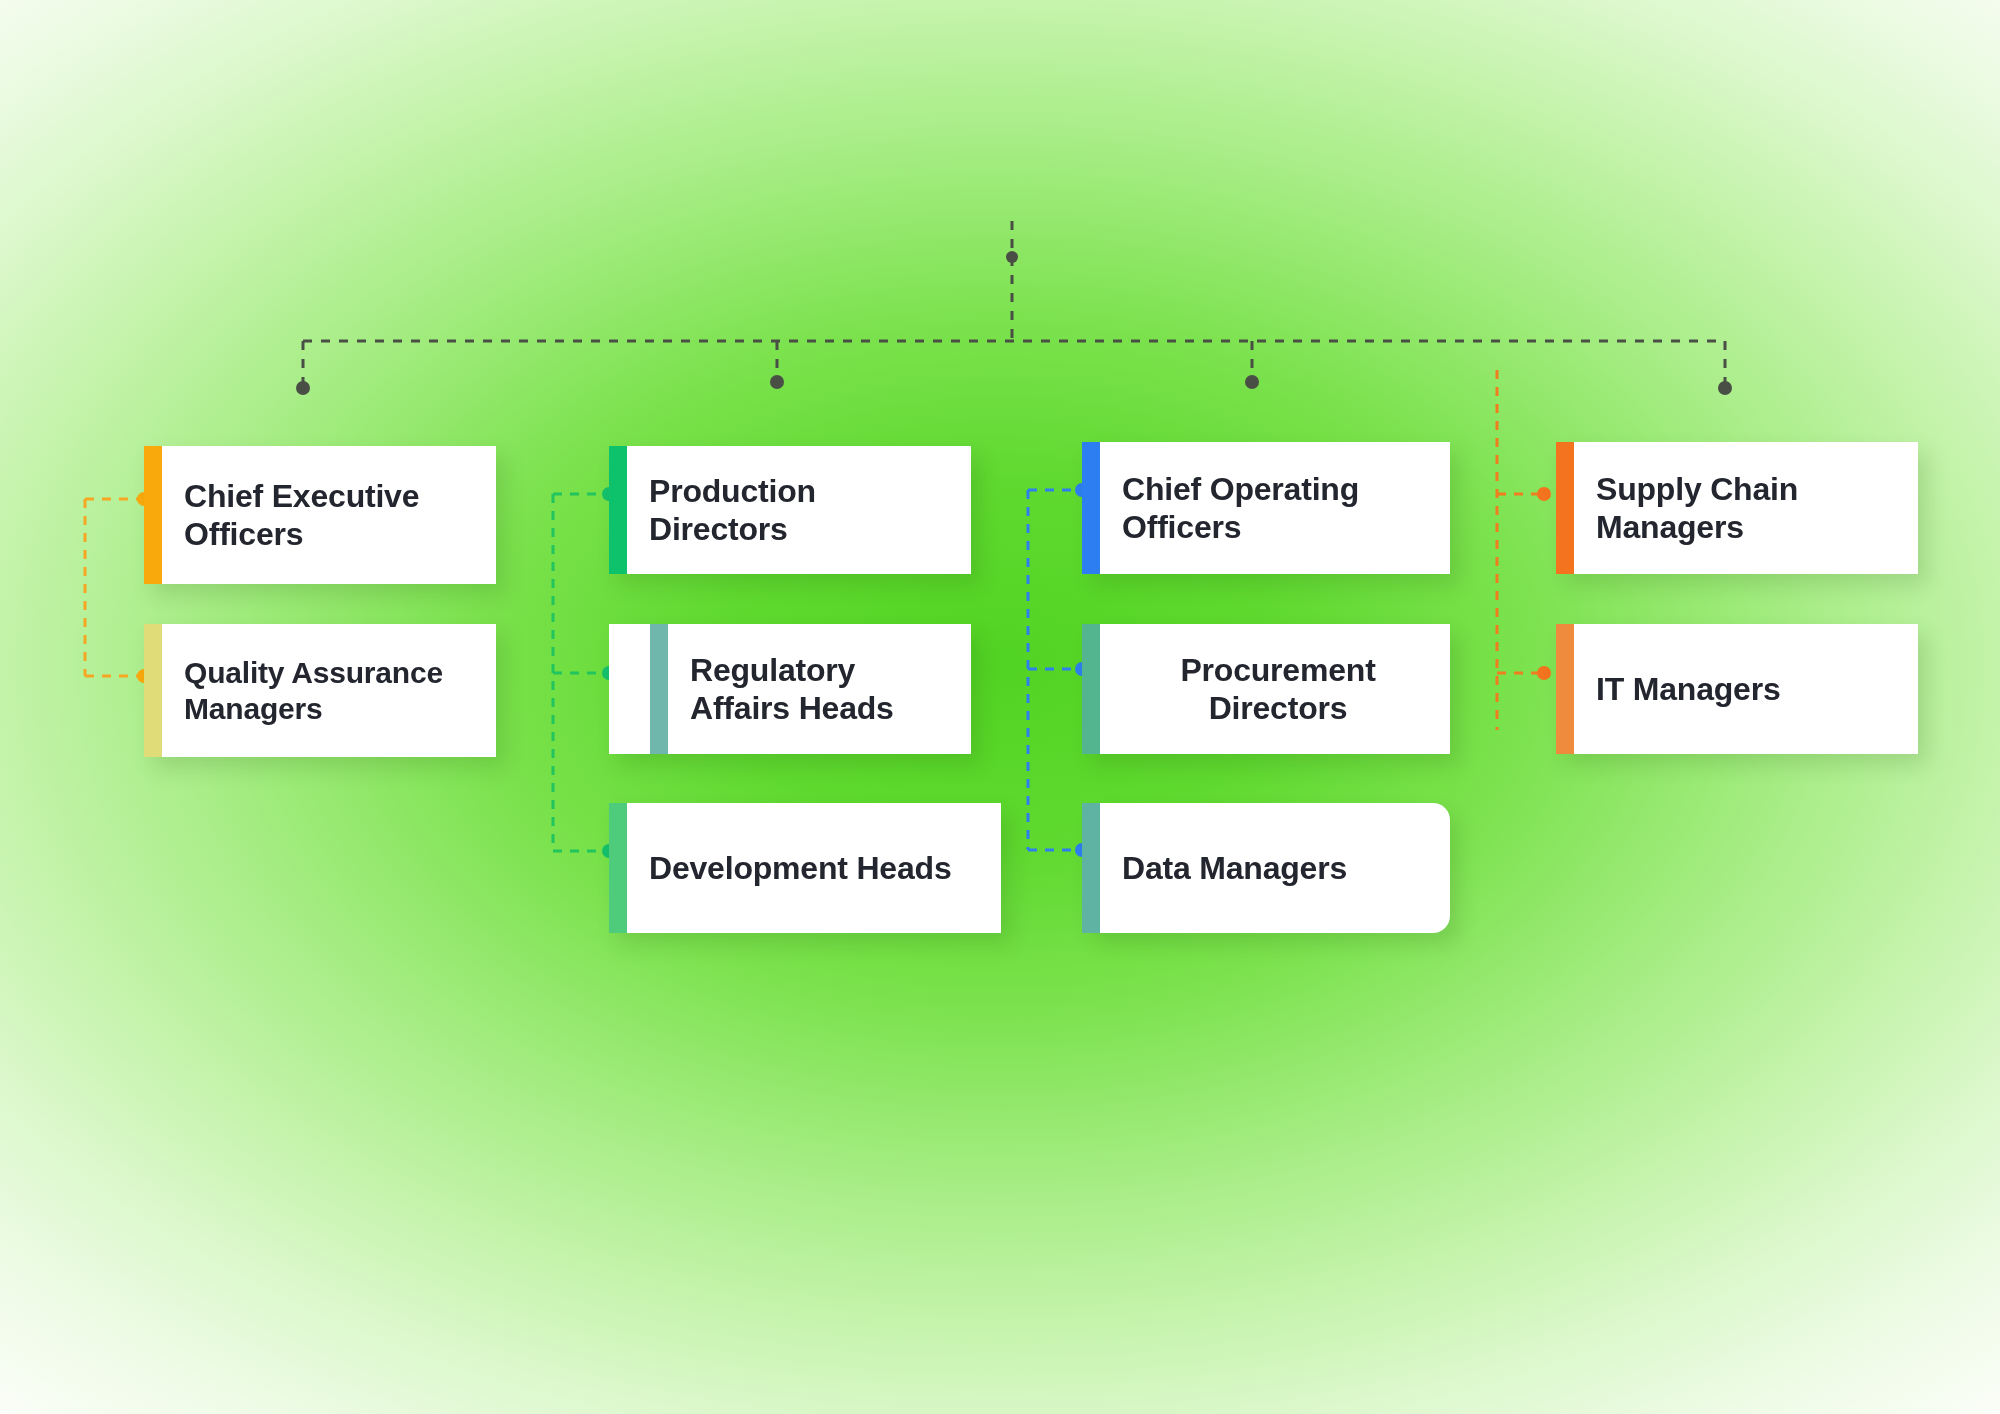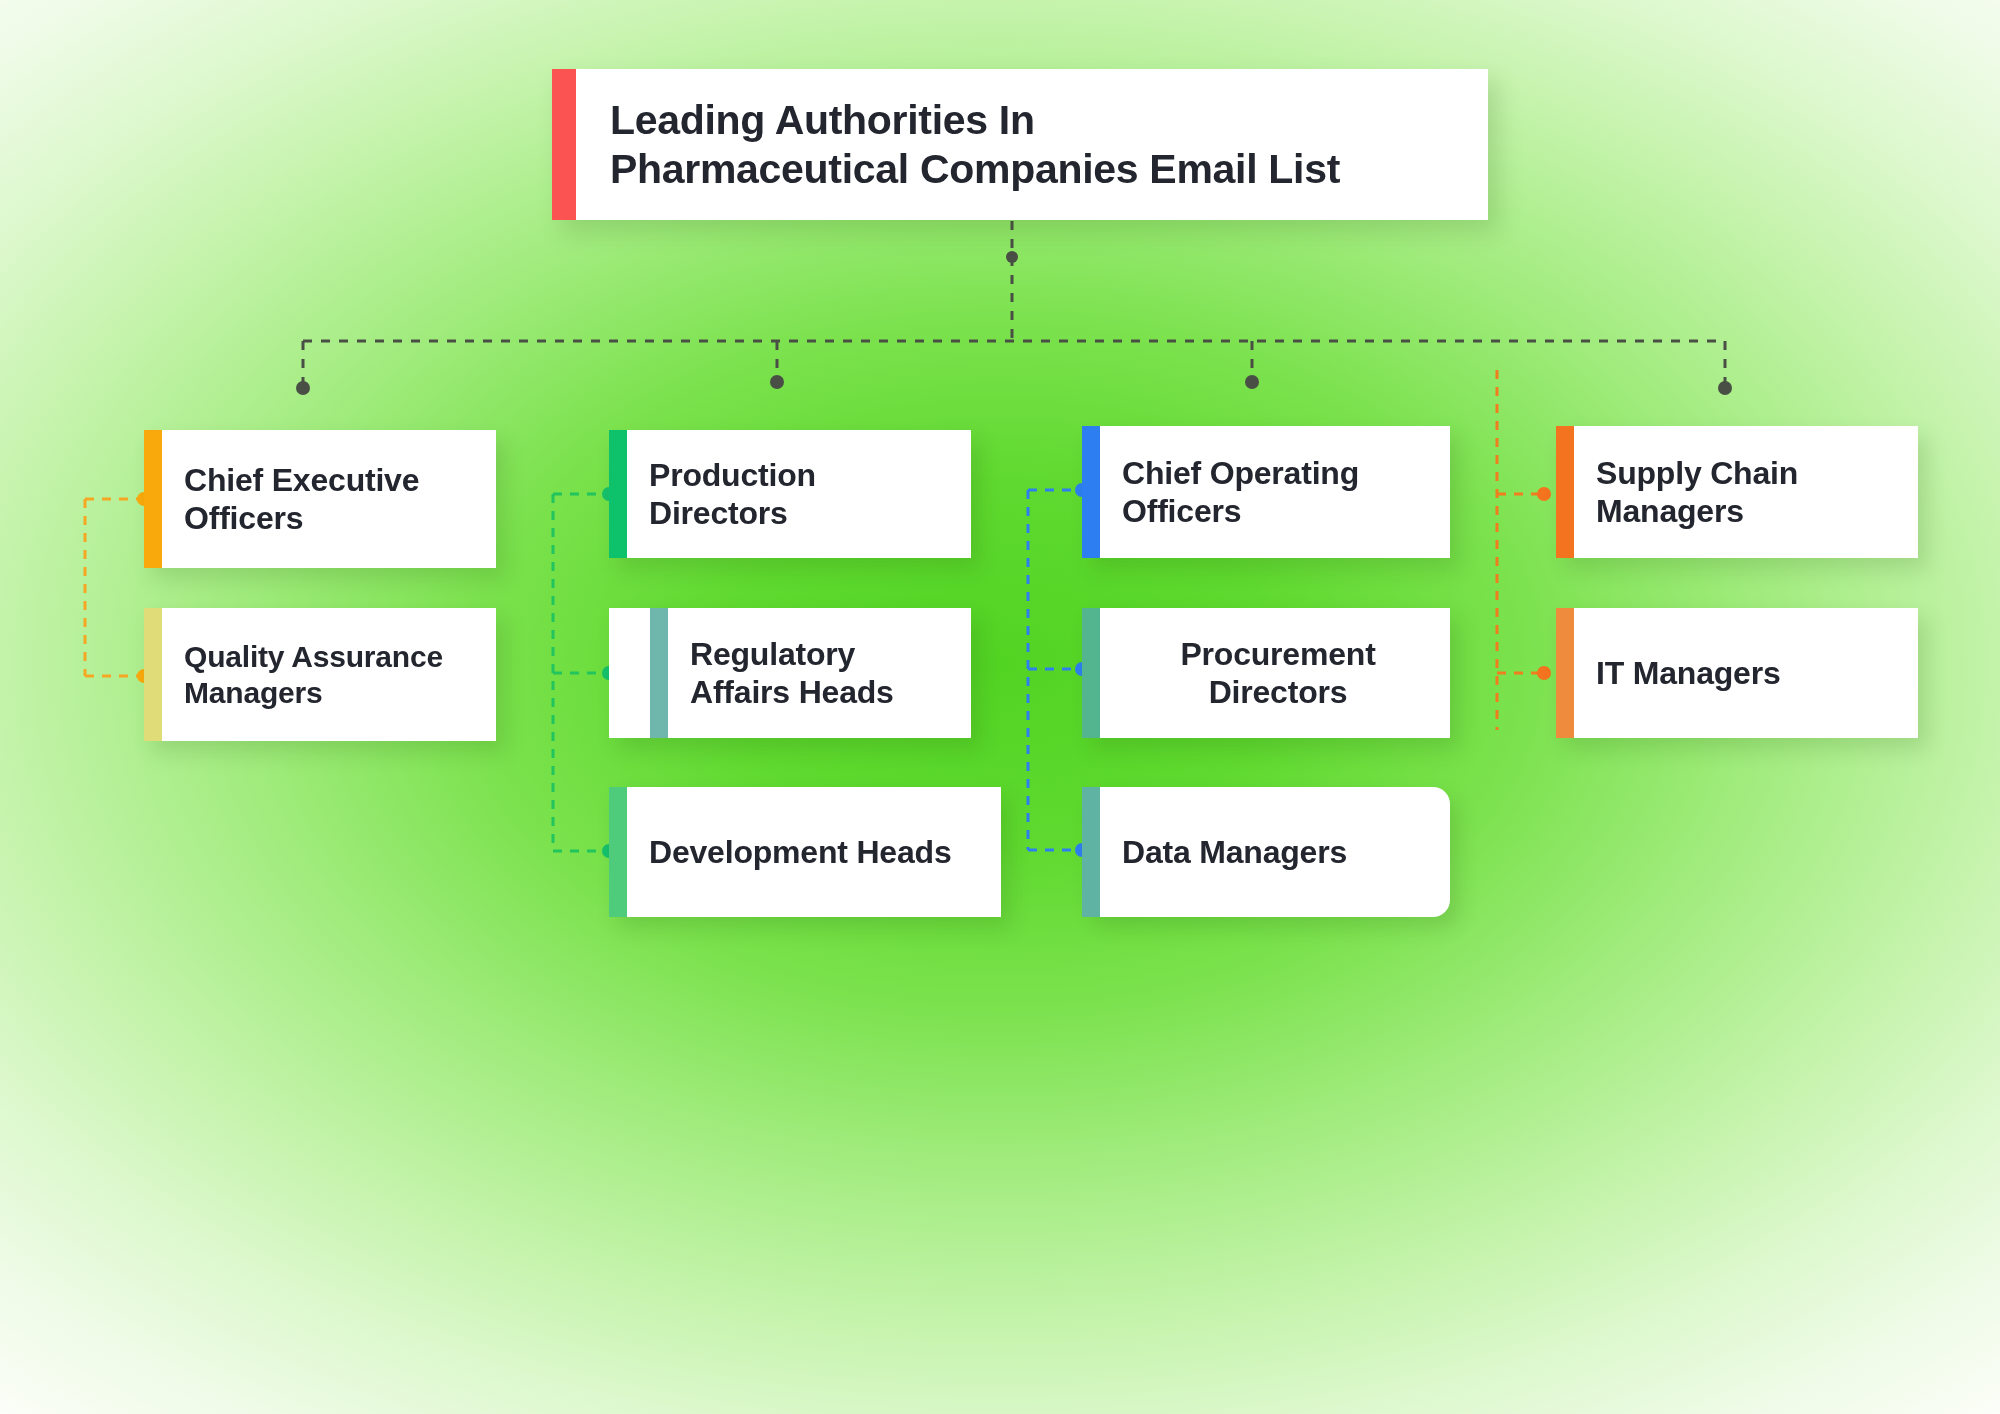--- a/index.html
+++ b/index.html
@@ -49,20 +49,21 @@
     color:#23262e;
   }
 
   
   .node {
     position:absolute;
     background:#ffffff;
     display:flex;
     align-items:center;
     box-shadow:9px 11px 20px rgba(40,90,20,0.16);
+    margin-top:16px;
   }
   .node-accent { flex:0 0 18px; align-self:stretch; }
   .node-label {
     padding:0 16px 0 22px;
     font-size:32px;
     font-weight:700;
     line-height:1.20;
     letter-spacing:-0.2px;
     color:#23262e;
   }
@@ -129,27 +130,20 @@
       <path d="M 1497 370 L 1497 730"></path>
       <line x1="1497" y1="494" x2="1540" y2="494"></line>
       <line x1="1497" y1="673" x2="1540" y2="673"></line>
     </g>
     <g fill="#f4731f">
       <circle cx="1544" cy="494" r="7"></circle>
       <circle cx="1544" cy="673" r="7"></circle>
     </g>
   </svg>
 
-  <div class="title-card">
-    <div class="title-accent"></div>
-    <div class="title-text">
-      <div>Leading Authorities In</div>
-      <div>Pharmaceutical Companies Email List</div>
-    </div>
-  </div>
 
   <div class="node" style="left:144px; top:430px; width:352px; height:138px;">
     <div class="node-accent" style="background:#f9a90c;"></div>
     <div class="node-label">Chief Executive Officers</div>
   </div>
 
   <div class="node small" style="left:144px; top:608px; width:352px; height:133px;">
     <div class="node-accent" style="background:#e0dc78;"></div>
     <div class="node-label">Quality Assurance Managers</div>
   </div>

